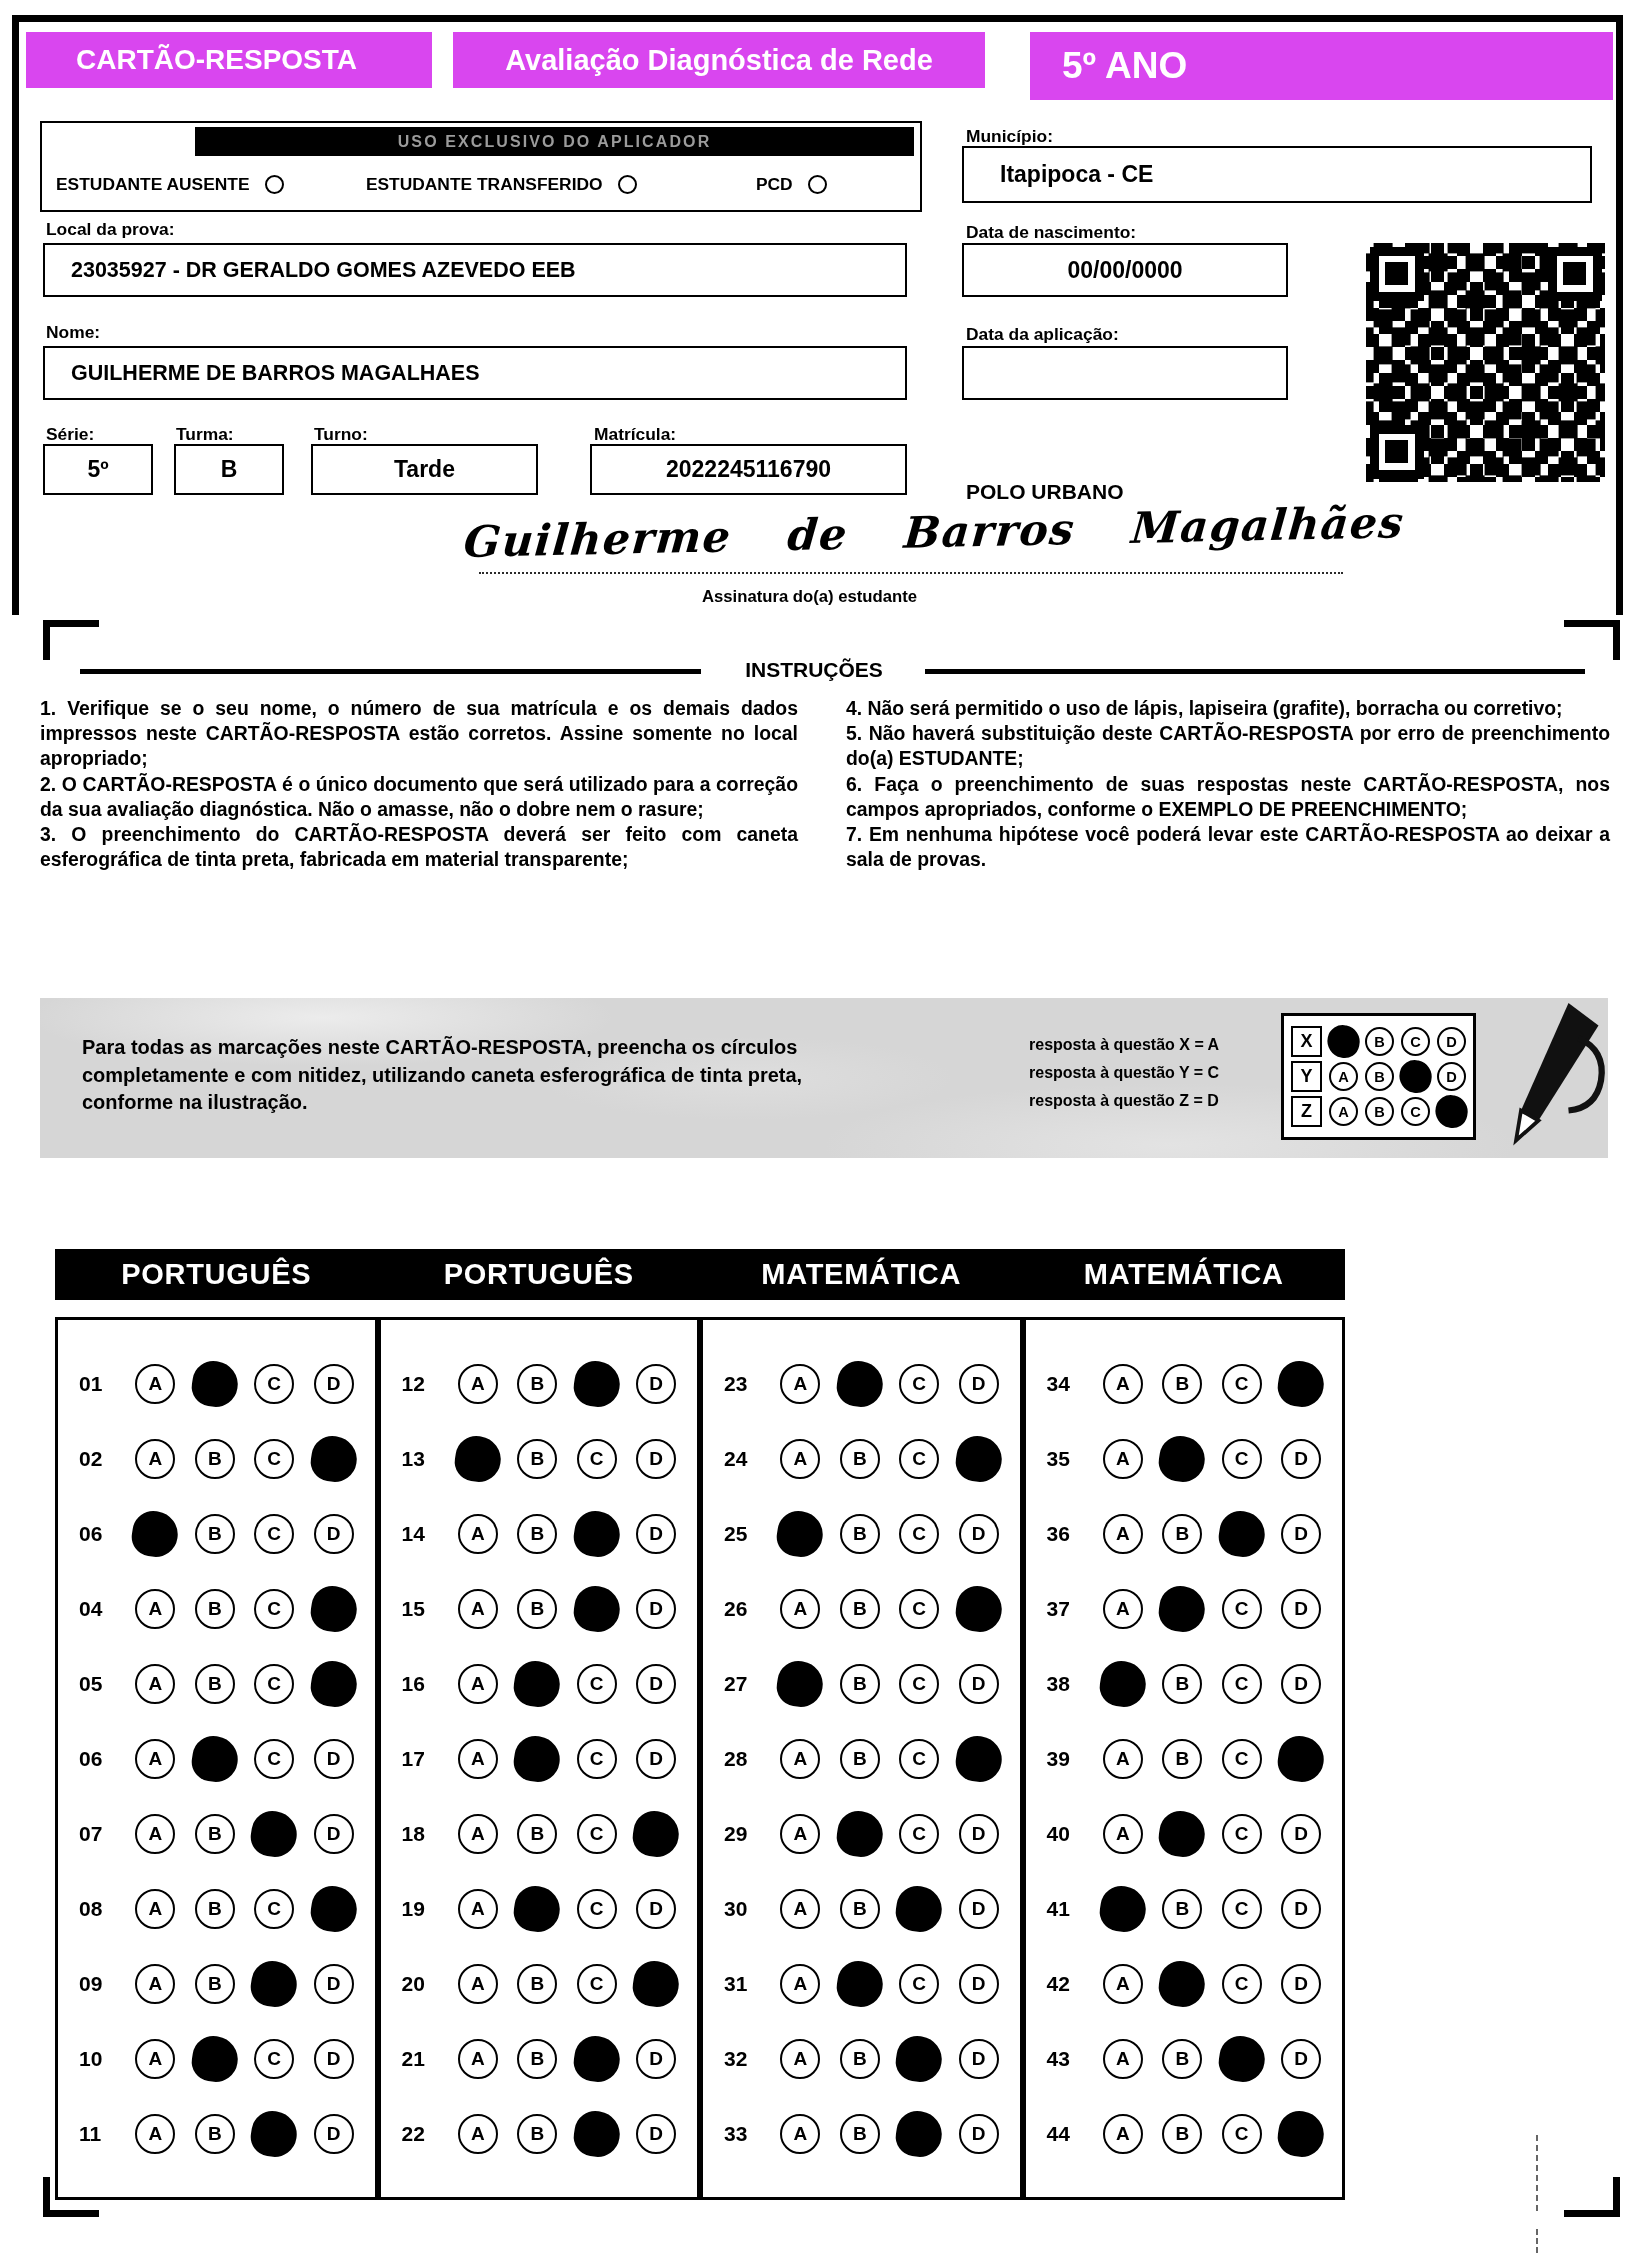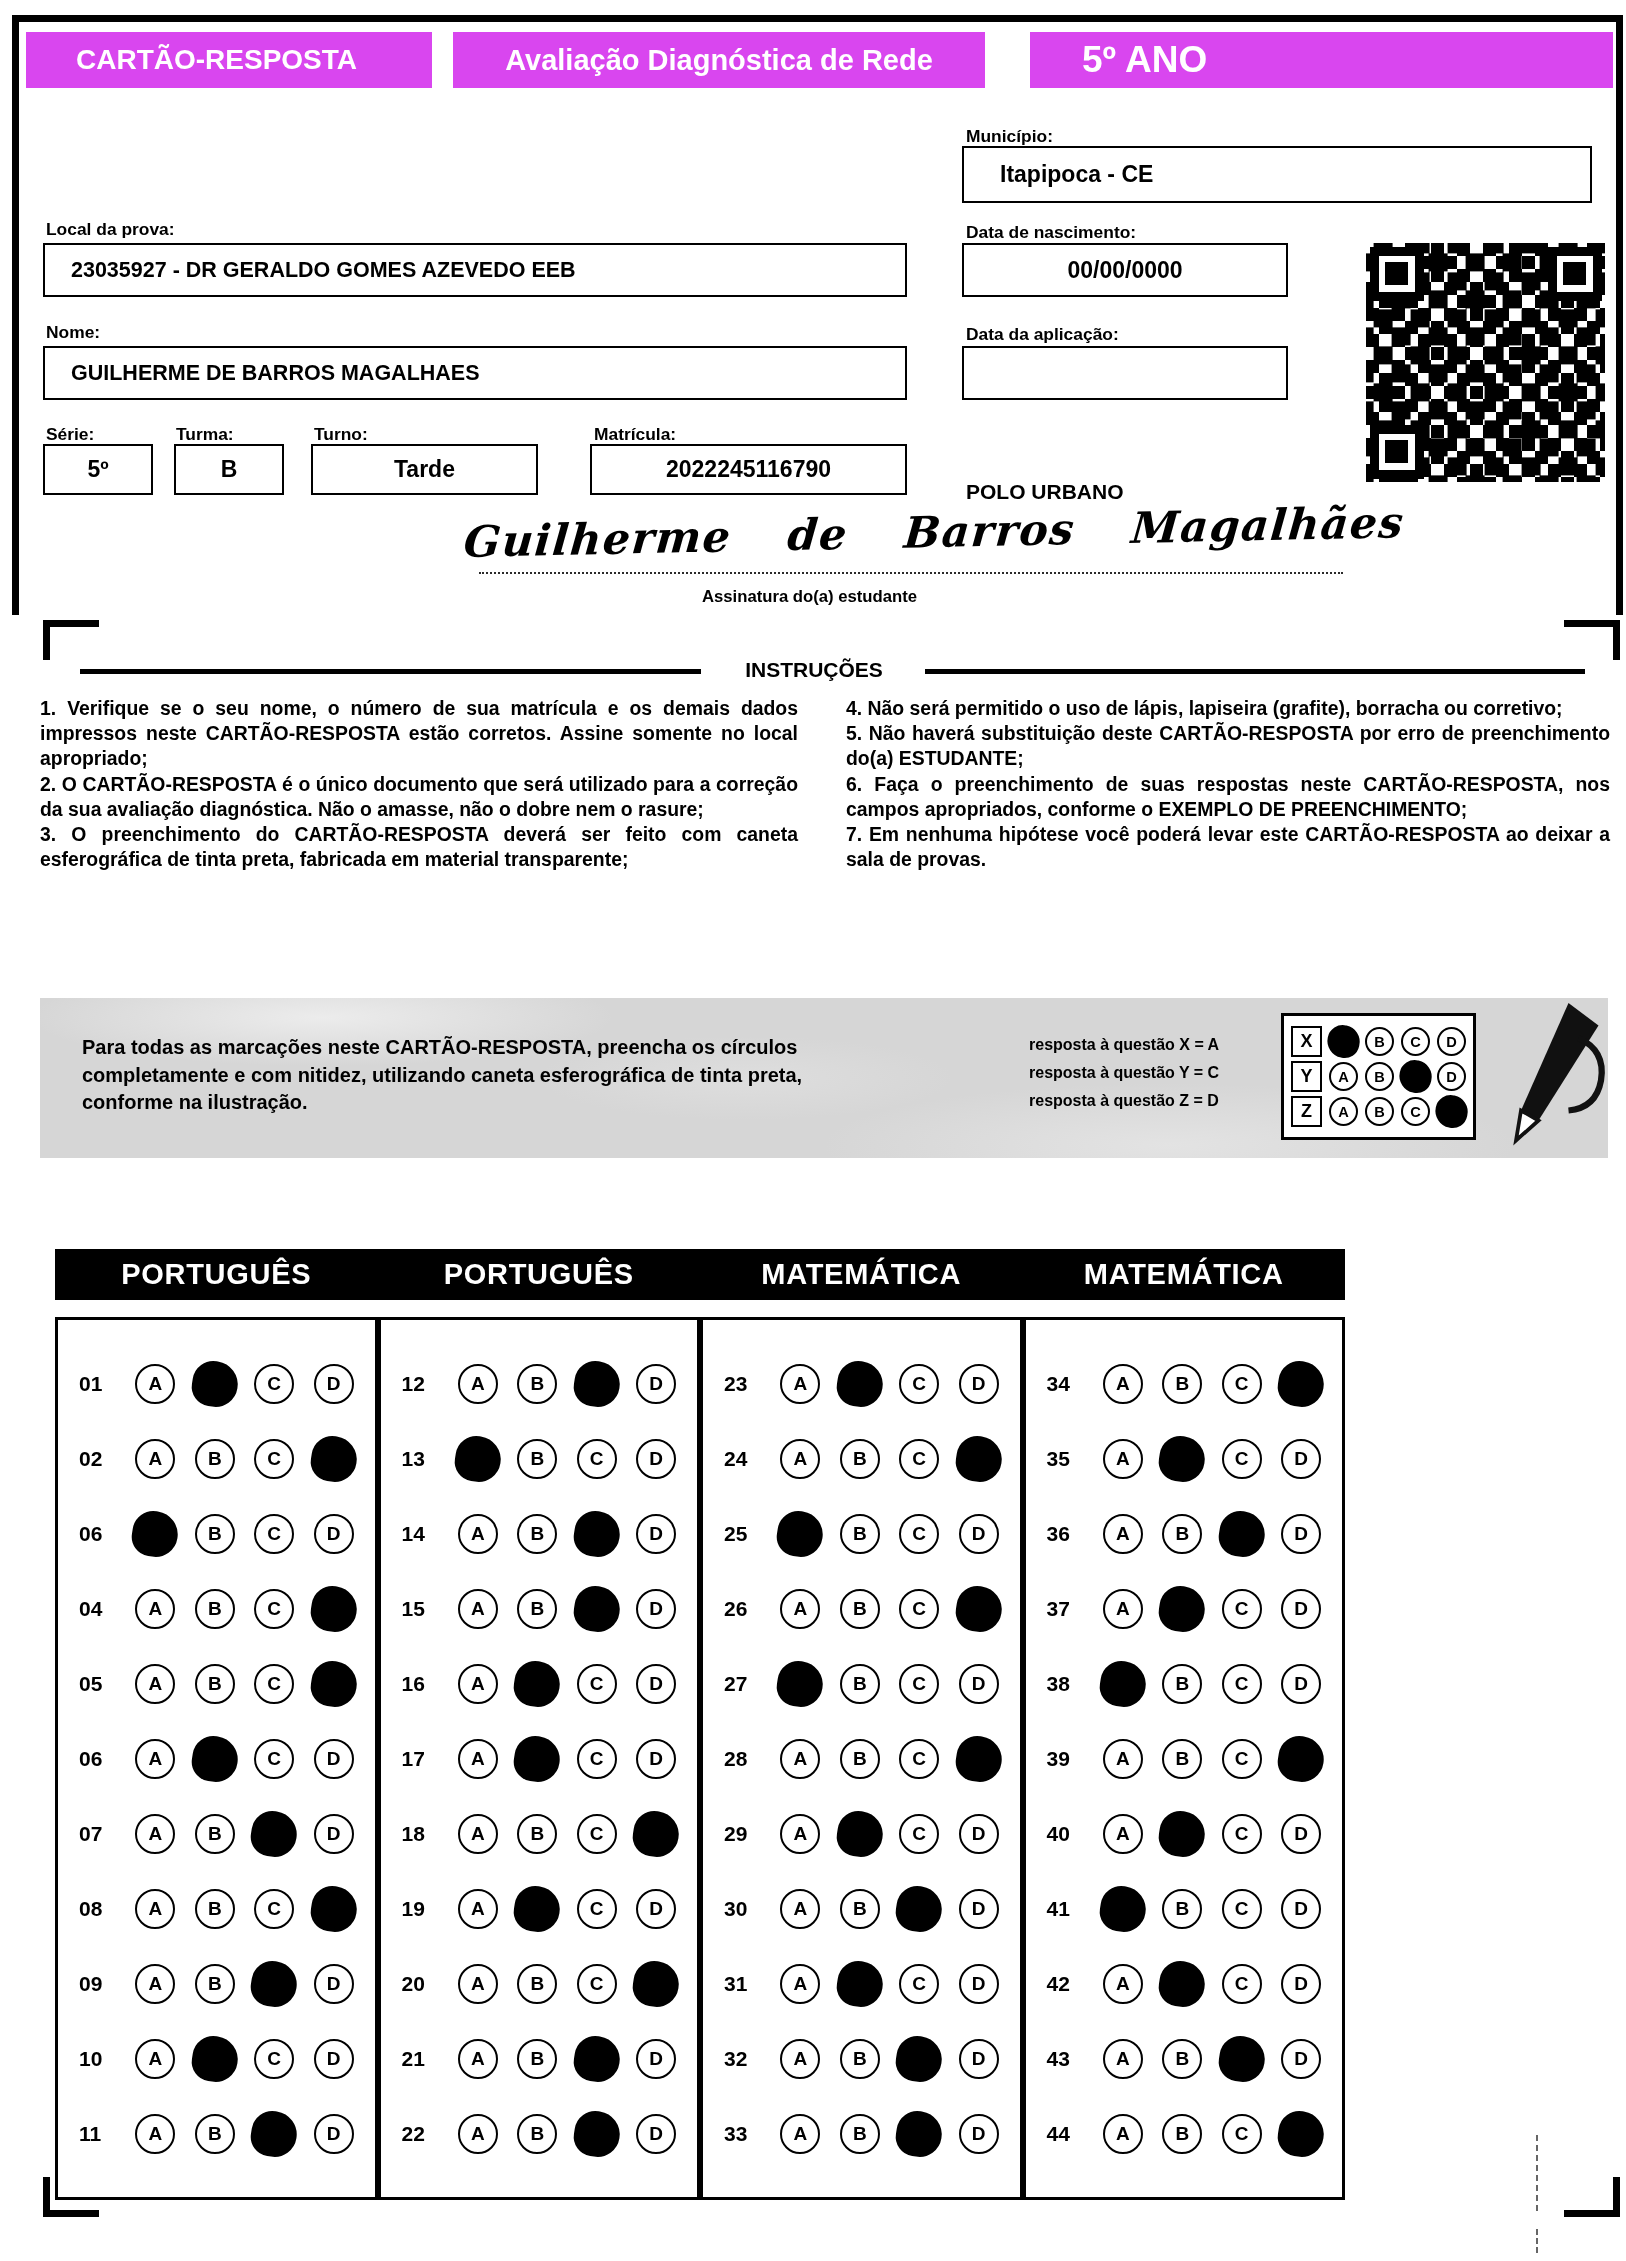--- a/index.html
+++ b/index.html
@@ -61,22 +61,33 @@
 <body>
 
 <div class="page">
 
   <div class="abs bar" style="left:11.8px; top:14.6px; width:1611px; height:7px;"></div>
   <div class="abs bar" style="left:11.8px; top:14.6px; width:7px; height:600px;"></div>
   <div class="abs bar" style="left:1616px; top:14.6px; width:7px; height:600px;"></div>
 
   <div class="abs hdr-box" style="left:26px; top:32px; width:406px; height:56px; padding-left:50px; font-size:28px;">CARTÃO-RESPOSTA</div>
   <div class="abs hdr-box" style="left:453px; top:32px; width:532px; height:56px; justify-content:center; font-size:29px;">Avaliação Diagnóstica de Rede</div>
-  <div class="abs hdr-box" style="left:1030px; top:32px; width:583px; height:56px; padding-left:52px; font-size:37px;">5º ANO</div>
-
+  <div class="abs hdr-box" style="left:1030px; top:32px; width:583px; height:68px; padding-left:32px; font-size:37px;">5º ANO</div>
+
+  <div class="abs" style="left:40px; top:121px; width:882px; height:91px; border:2.1px solid #000;">
+    <div class="abs bar" style="left:153px; top:4.2px; width:719px; height:29px; color:#9b9b9b; font-size:16px; font-weight:700; letter-spacing:2.1px; display:flex; align-items:center; justify-content:center;">USO EXCLUSIVO DO APLICADOR</div>
+    <div class="abs" style="left:14px; right:14px; bottom:15.3px; display:flex; align-items:center;">
+      <span class="lbl">ESTUDANTE AUSENTE</span>
+      <span class="opt-circle" style="margin-left:15.3px;"></span>
+      <span class="lbl" style="margin-left:82px;">ESTUDANTE TRANSFERIDO</span>
+      <span class="opt-circle" style="margin-left:15.3px;"></span>
+      <span class="lbl" style="margin-left:119px;">PCD</span>
+      <span class="opt-circle" style="margin-left:15.3px;"></span>
+    </div>
+  </div>
 
   <div class="abs lbl" style="left:46px; top:219px;">Local da prova:</div>
   <div class="abs fbox" style="left:43px; top:243px; width:864px; height:54px; padding-left:26px;">23035927 - DR GERALDO GOMES AZEVEDO EEB</div>
 
   <div class="abs lbl" style="left:46px; top:322px;">Nome:</div>
   <div class="abs fbox" style="left:43px; top:346px; width:864px; height:54px; padding-left:26px;">GUILHERME DE BARROS MAGALHAES</div>
 
   <div class="abs lbl" style="left:46px; top:424px;">Série:</div>
   <div class="abs lbl" style="left:176px; top:424px;">Turma:</div>
   <div class="abs lbl" style="left:314px; top:424px;">Turno:</div>

